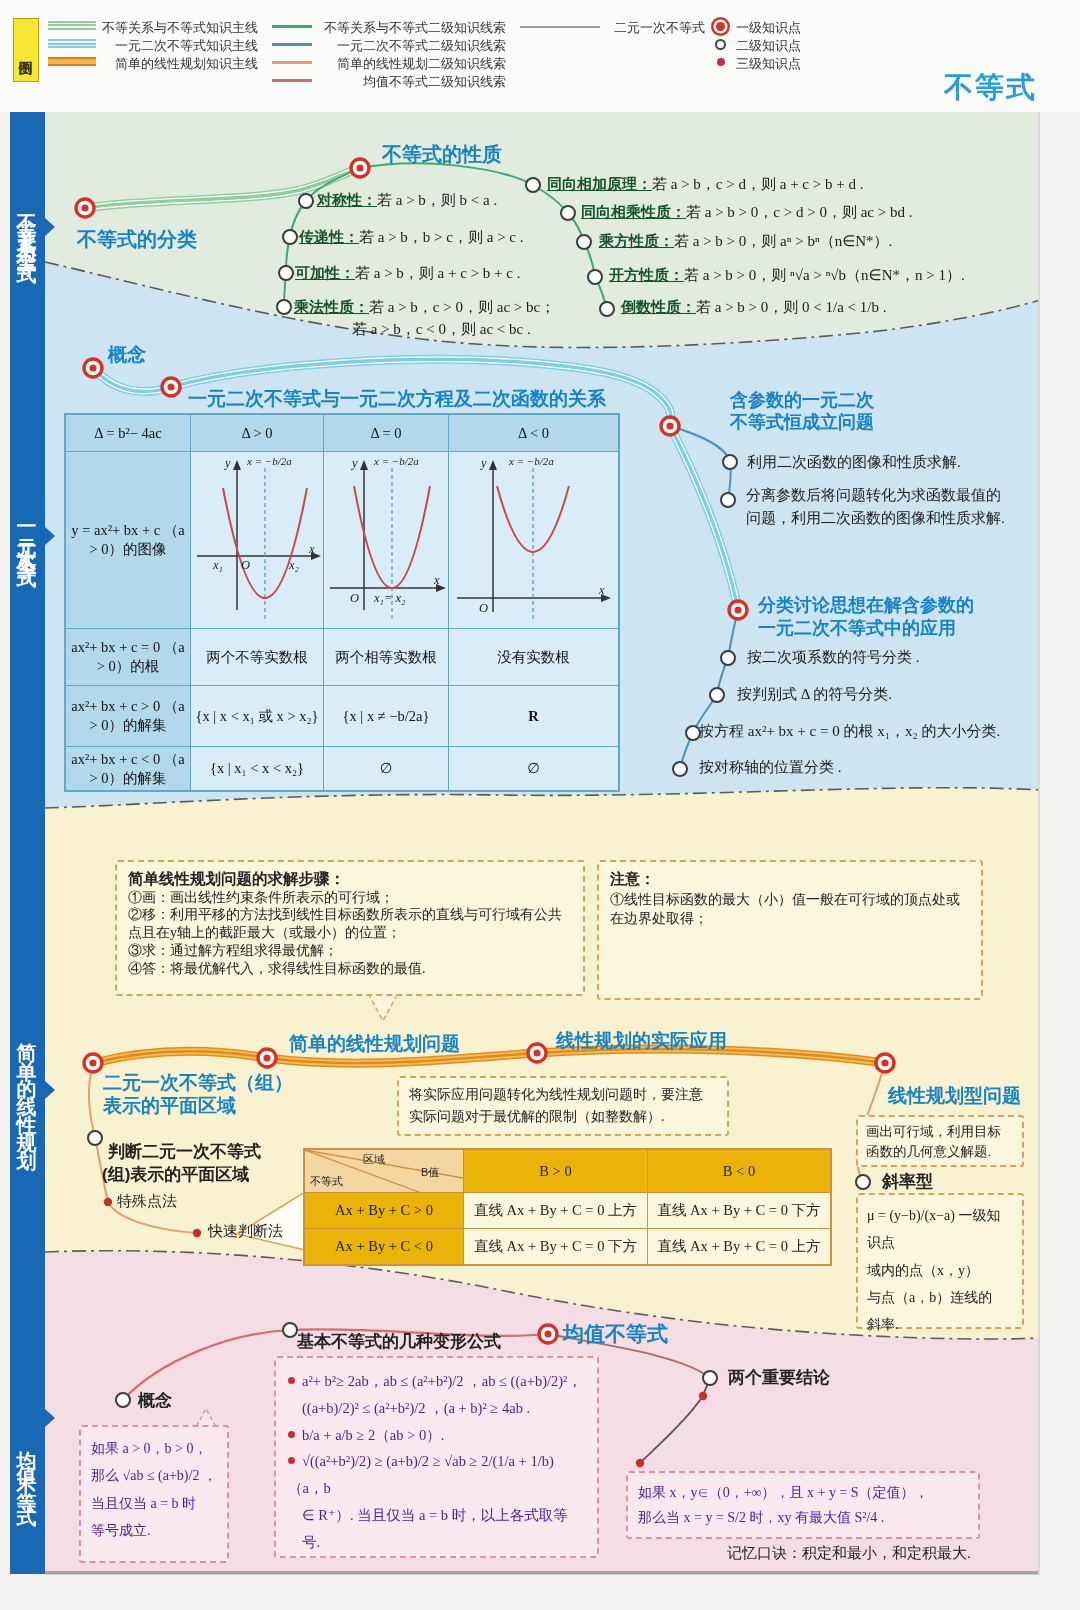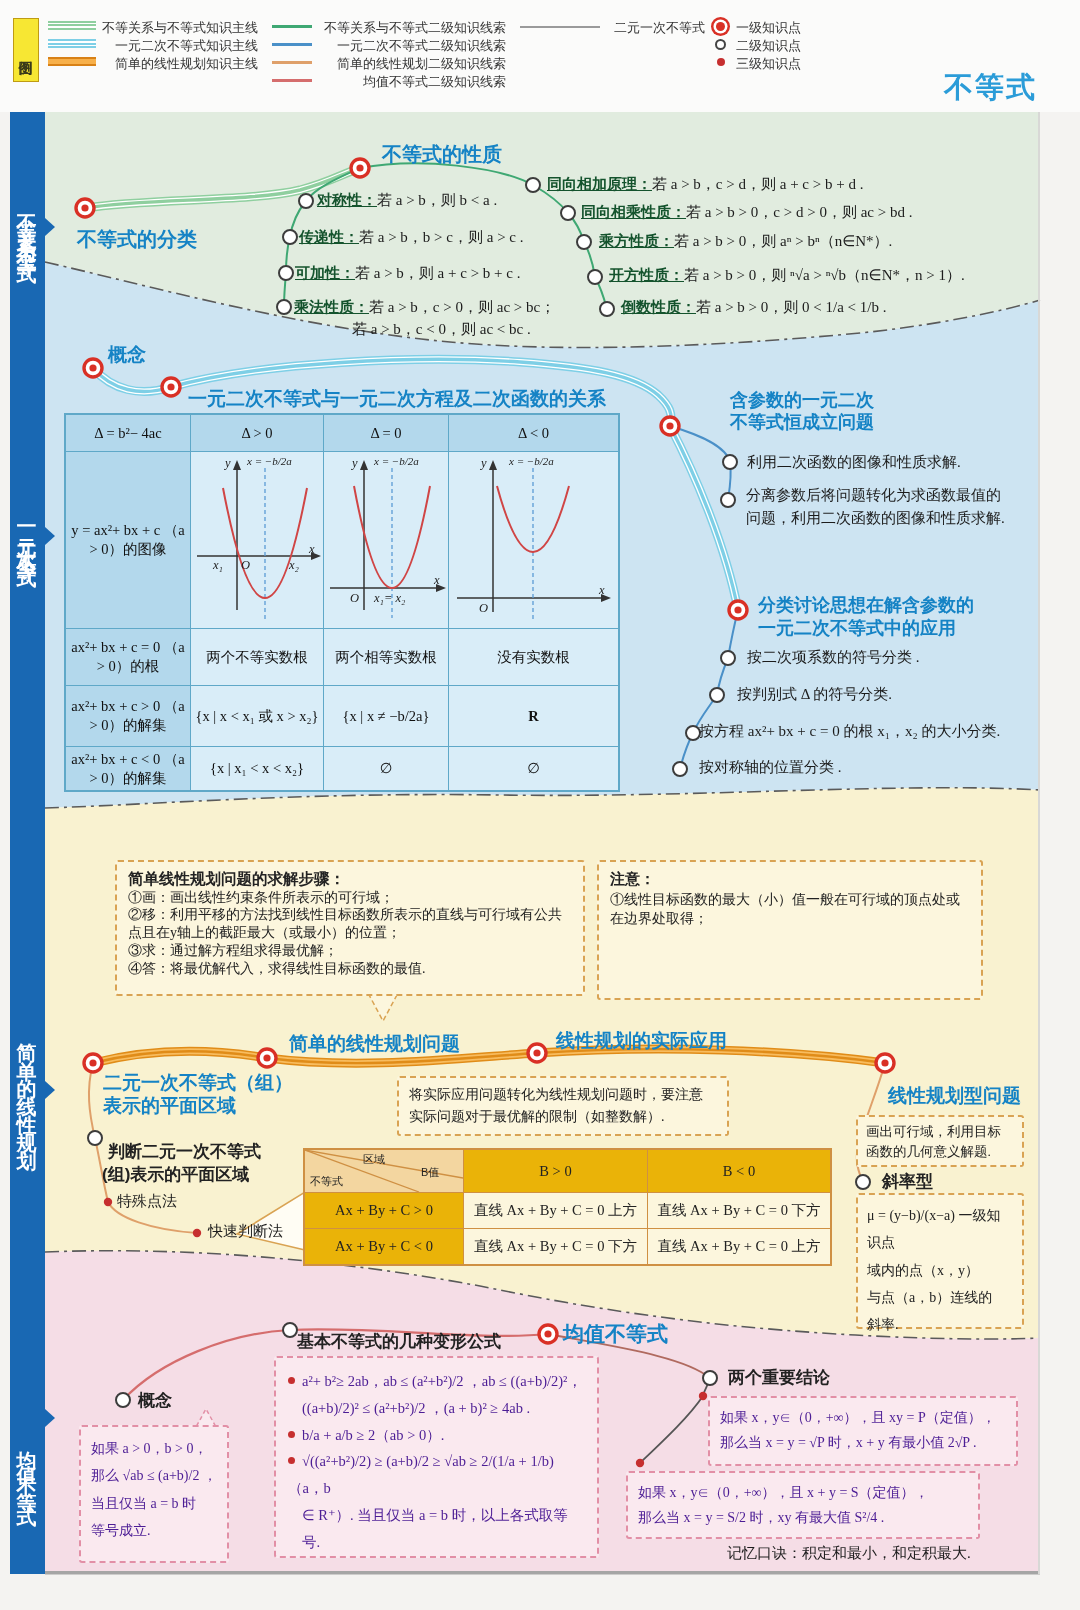--- a/index.html
+++ b/index.html
@@ -388,23 +388,19 @@
   </div>
 
   <div class="dbox-p" style="left:274px;top:1356px;width:325px;height:202px;padding:10px 12px;font-size:14.5px;line-height:1.85">
     <div><span class="mk3" style="position:static;display:inline-block;width:7px;height:7px;margin-right:7px;vertical-align:2px"></span><span>a²+ b²≥ 2ab，ab ≤ (a²+b²)/2 ，ab ≤ ((a+b)/2)²，</span></div>
     <div style="padding-left:14px"><span>((a+b)/2)² ≤ (a²+b²)/2 ，(a + b)² ≥ 4ab .</span></div>
     <div><span class="mk3" style="position:static;display:inline-block;width:7px;height:7px;margin-right:7px;vertical-align:2px"></span><span>b/a + a/b ≥ 2（ab &gt; 0）.</span></div>
     <div><span class="mk3" style="position:static;display:inline-block;width:7px;height:7px;margin-right:7px;vertical-align:2px"></span><span>√((a²+b²)/2) ≥ (a+b)/2 ≥ √ab ≥ 2/(1/a + 1/b)（a，b</span></div>
     <div style="padding-left:14px"><span>∈ R⁺）. 当且仅当 a = b 时，以上各式取等号.</span></div>
   </div>
 
-  <div class="dbox-p" style="left:708px;top:1396px;width:310px;height:70px;padding:7px 10px;font-size:14px;line-height:1.8">
-    <div>如果 x，y∈（0，+∞），且 xy = P（定值），</div>
-    <div>那么当 x = y = √P 时，x + y 有最小值 2√P .</div>
-  </div>
   <div class="dbox-p" style="left:626px;top:1471px;width:354px;height:68px;padding:7px 10px;font-size:14px;line-height:1.8">
     <div>如果 x，y∈（0，+∞），且 x + y = S（定值），</div>
     <div>那么当 x = y = S/2 时，xy 有最大值 S²/4 .</div>
   </div>
   <div class="item" style="left:727px;top:1544px;font-size:15px">记忆口诀：积定和最小，和定积最大.</div>
 
 </div>
 
 </body></html>

